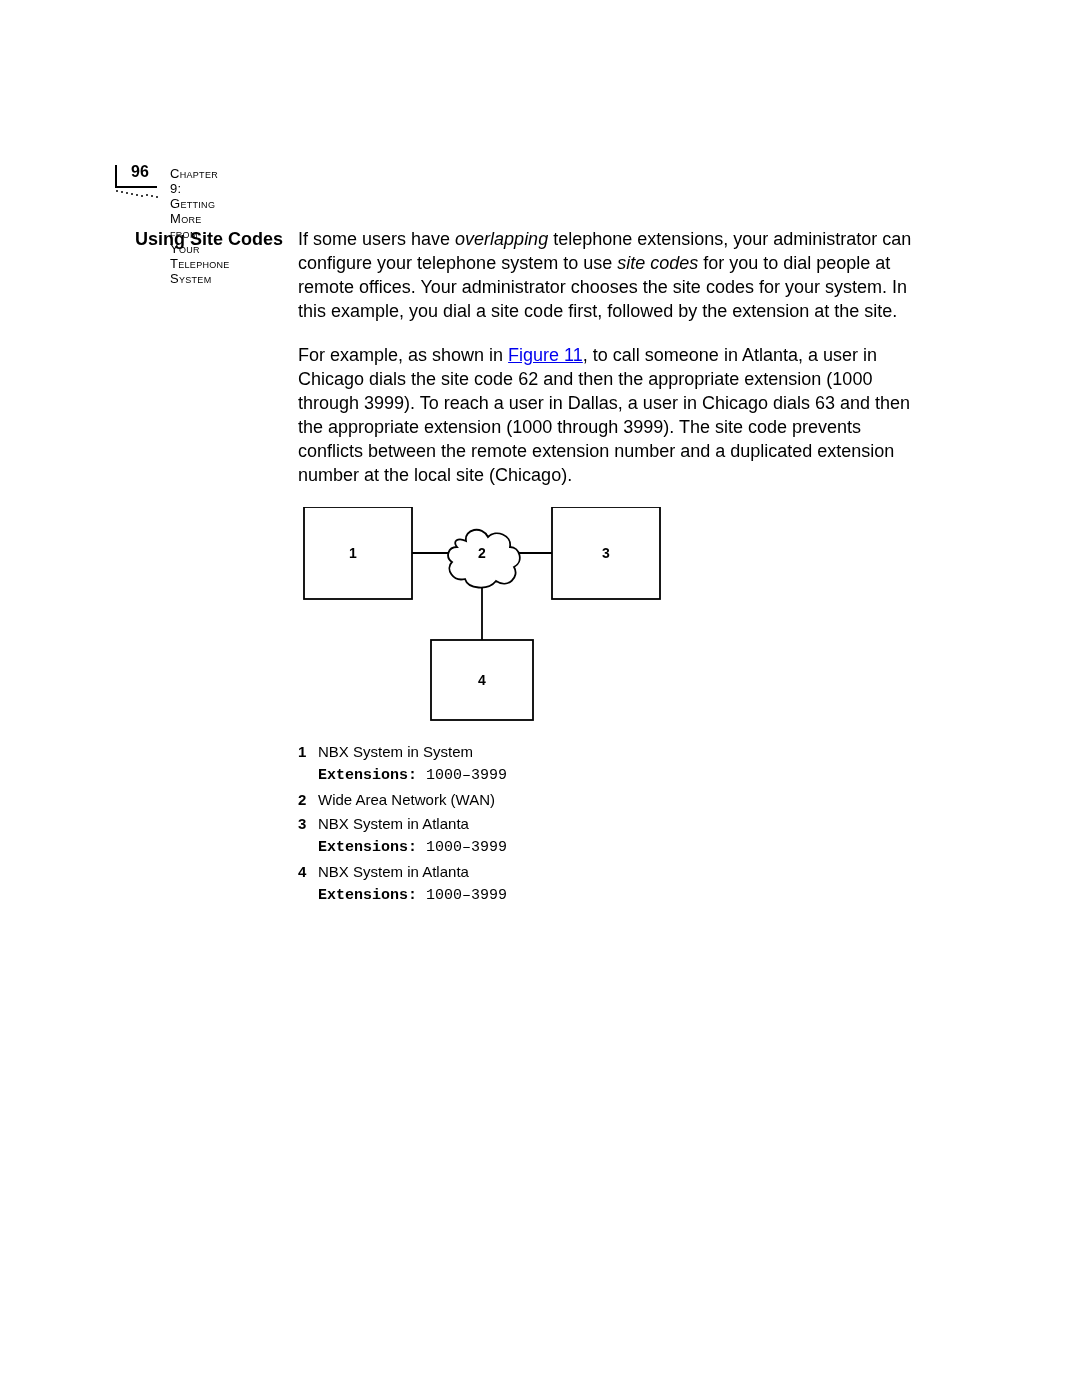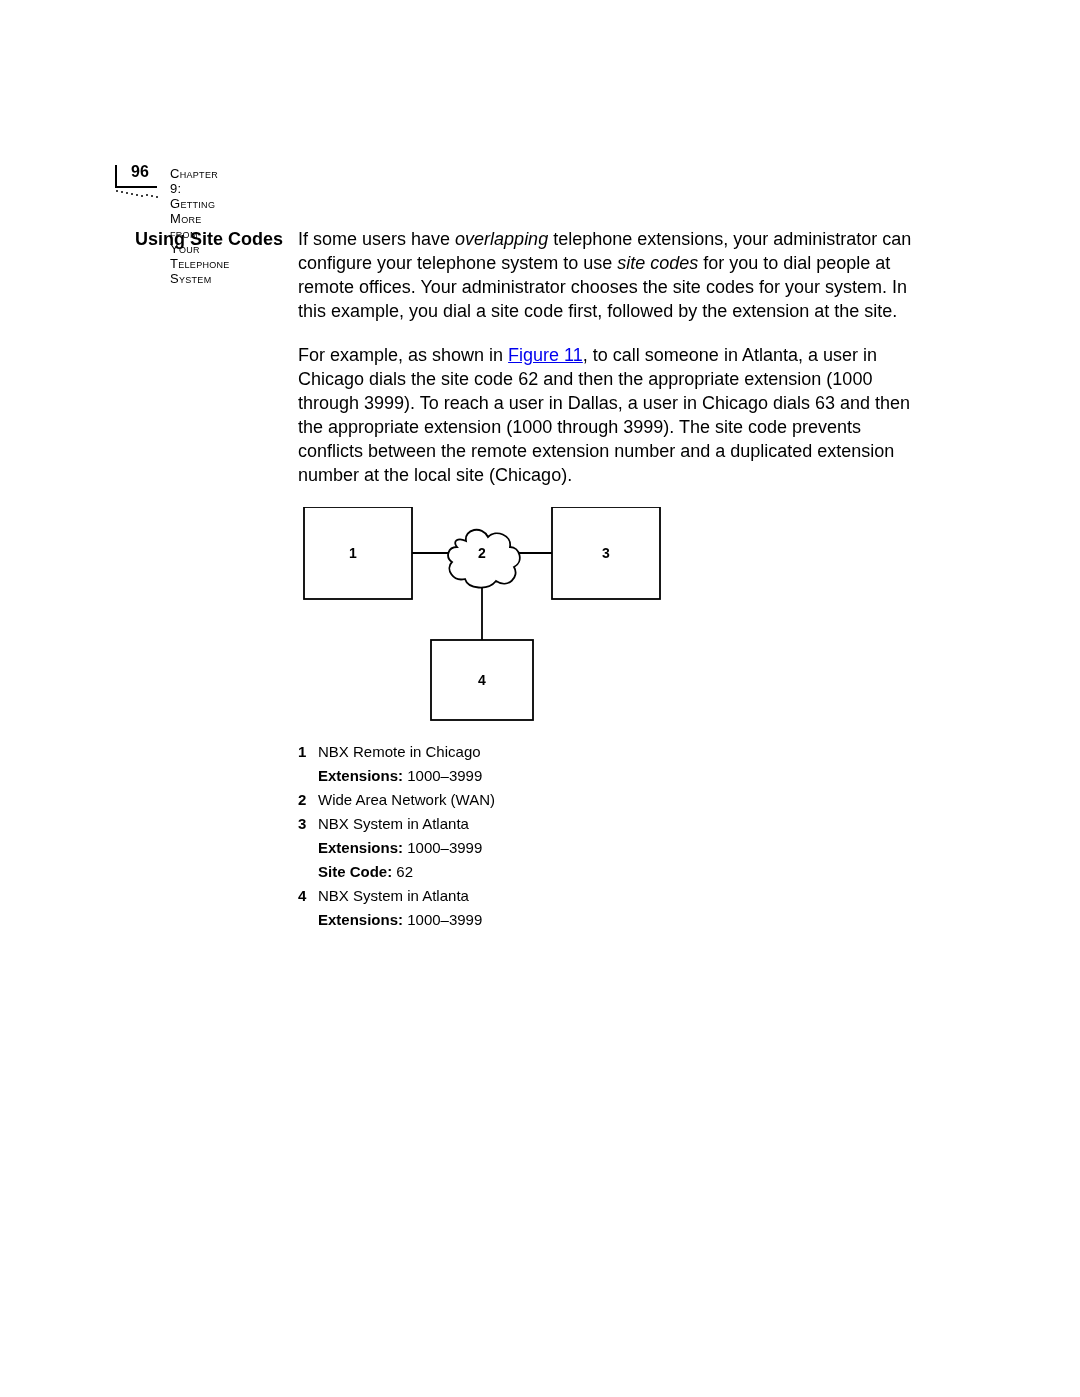--- a/index.html
+++ b/index.html
@@ -115,20 +115,21 @@
   .legend .num {
     width: 20px;
     flex: 0 0 20px;
     font-weight: 700;
   }
   .legend .txt {
     flex: 1;
   }
   .legend .sub {
     margin-left: 20px;
+    font-family: Liberation Mono, monospace;
   }
   .bold { font-weight: 700; }
 </style>
 </head>
 <body>
 
 <div class="page">
 
   <div class="header">
     <div class="header-rule-v"></div>
@@ -194,44 +195,40 @@
         <text x="184" y="51" text-anchor="middle" font-family="Helvetica,Arial,sans-serif" font-size="14" font-weight="700">2</text>
         <text x="308" y="51" text-anchor="middle" font-family="Helvetica,Arial,sans-serif" font-size="14" font-weight="700">3</text>
         <text x="184" y="178" text-anchor="middle" font-family="Helvetica,Arial,sans-serif" font-size="14" font-weight="700">4</text>
       </svg>
     </div>
 
     <div class="legend">
 
       <div class="row">
         <div class="num">1</div>
-        <div class="txt">NBX Remote in Chicago</div>
+        <div class="txt">NBX System in System</div>
       </div>
       <div class="sub">
         <span class="bold">Extensions:</span>
         <span>1000–3999</span>
       </div>
 
       <div class="row">
         <div class="num">2</div>
         <div class="txt">Wide Area Network (WAN)</div>
       </div>
 
       <div class="row">
         <div class="num">3</div>
         <div class="txt">NBX System in Atlanta</div>
       </div>
       <div class="sub">
         <span class="bold">Extensions:</span>
         <span>1000–3999</span>
       </div>
-      <div class="sub">
-        <span class="bold">Site Code:</span>
-        <span>62</span>
-      </div>
 
       <div class="row">
         <div class="num">4</div>
         <div class="txt">NBX System in Atlanta</div>
       </div>
       <div class="sub">
         <span class="bold">Extensions:</span>
         <span>1000–3999</span>
       </div>
 

